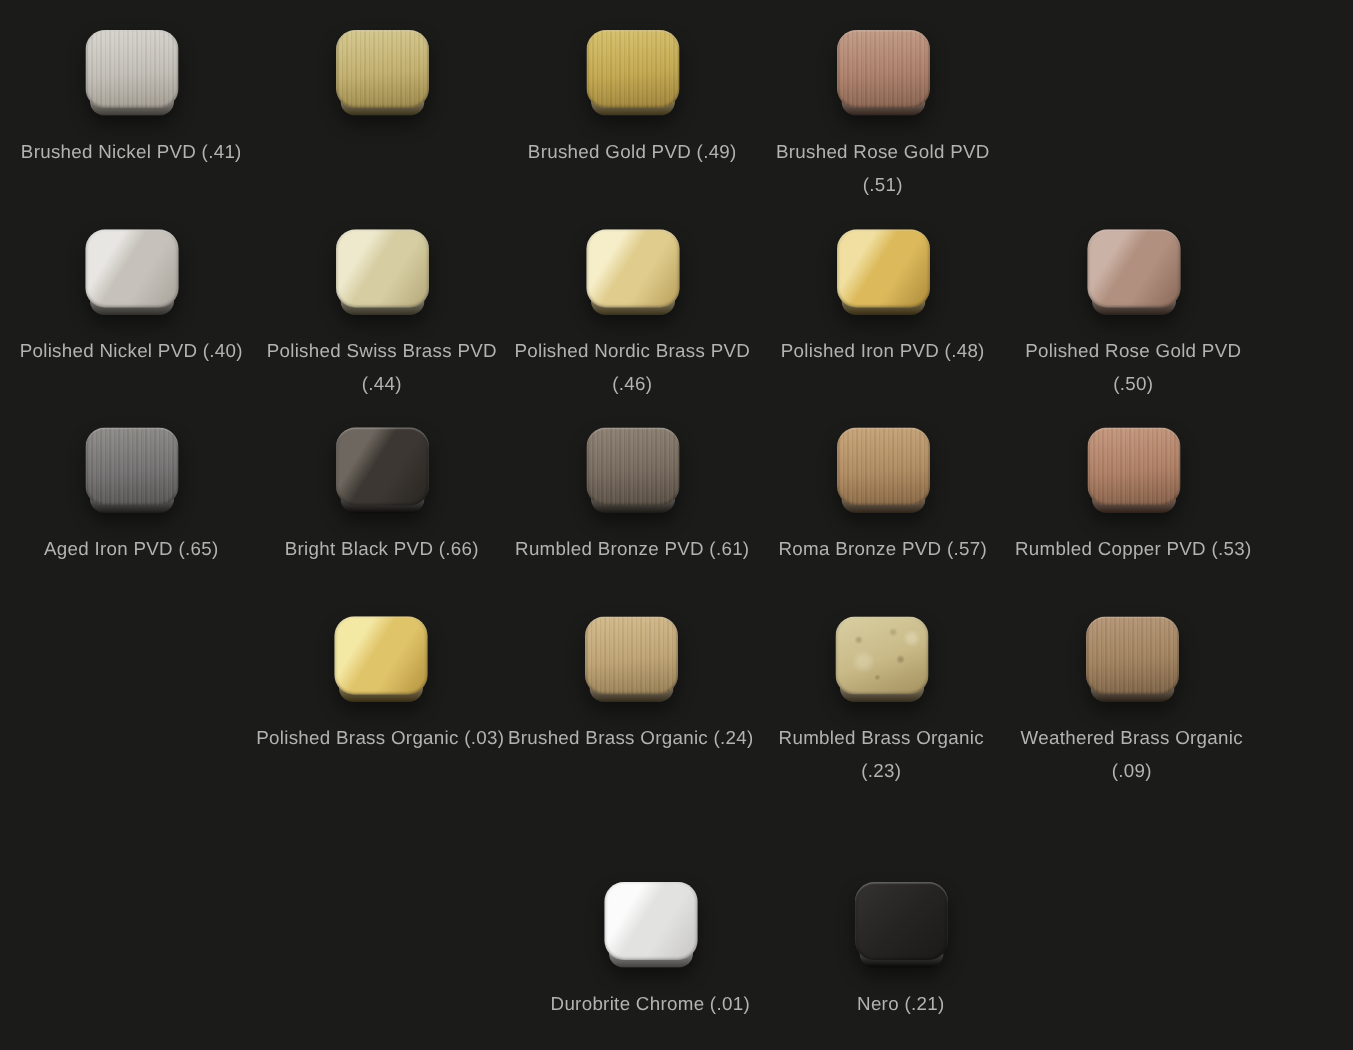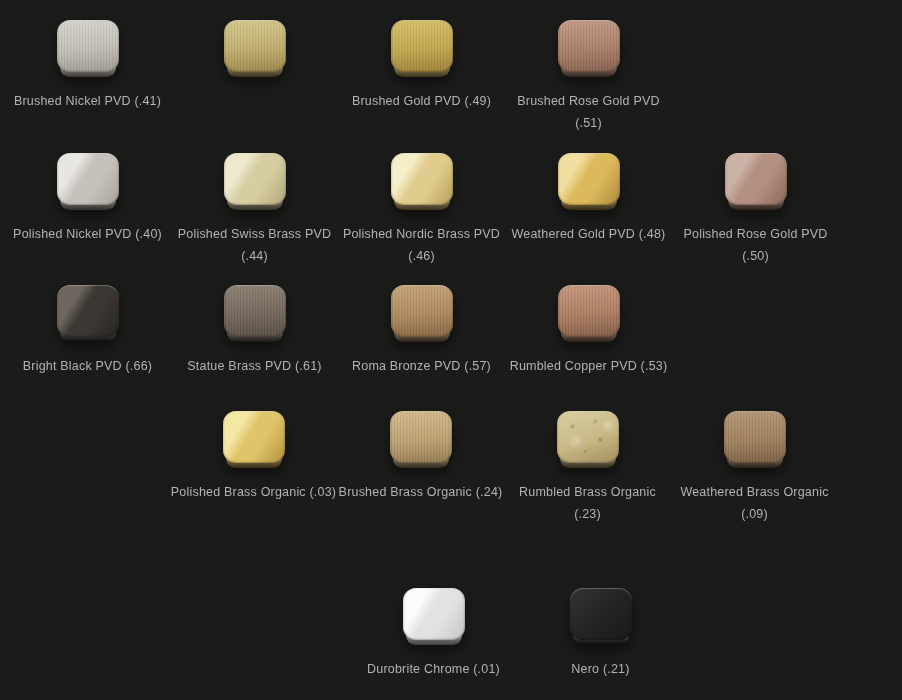--- a/index.html
+++ b/index.html
@@ -123,50 +123,59 @@
         <div>Polished Nordic Brass PVD</div>
         <div>(.46)</div>
       </div>
     </div>
     <div class="cell">
       <div class="tile" style="--l: #f0dfa0; --b: #dcba5c; --d: #ad8a3a; --e: #63501f;">
         <div class="face polished"></div>
         <div class="edge"></div>
       </div>
       <div class="label">
-        <div>Weathered Gold PVD (.48)</div>
+        <div>Polished Iron PVD (.48)</div>
       </div>
     </div>
     <div class="cell">
       <div class="tile" style="--l: #cbb2a6; --b: #b1907f; --d: #8a6857; --e: #4f3a2f;">
         <div class="face polished"></div>
         <div class="edge"></div>
       </div>
       <div class="label">
         <div>Polished Rose Gold PVD (.50)</div>
       </div>
     </div>
   </div>
 <div class="row row-3">
     <div class="cell">
+      <div class="tile" style="--l: #8e8c88; --b: #727070; --d: #555351; --e: #33312f;">
+        <div class="face brushed"></div>
+        <div class="edge"></div>
+      </div>
+      <div class="label">
+        <div>Aged Iron PVD (.65)</div>
+      </div>
+    </div>
+    <div class="cell">
       <div class="tile" style="--l: #6e675f; --b: #3c3732; --d: #282420; --e: #171512;">
         <div class="face polished"></div>
         <div class="edge"></div>
       </div>
       <div class="label">
         <div>Bright Black PVD (.66)</div>
       </div>
     </div>
     <div class="cell">
       <div class="tile" style="--l: #8c8072; --b: #75685c; --d: #564c41; --e: #332c25;">
         <div class="face brushed"></div>
         <div class="edge"></div>
       </div>
       <div class="label">
-        <div>Statue Brass PVD (.61)</div>
+        <div>Rumbled Bronze PVD (.61)</div>
       </div>
     </div>
     <div class="cell">
       <div class="tile" style="--l: #c7a478; --b: #ae8a5f; --d: #856543; --e: #54402a;">
         <div class="face brushed"></div>
         <div class="edge"></div>
       </div>
       <div class="label">
         <div>Roma Bronze PVD (.57)</div>
       </div>

